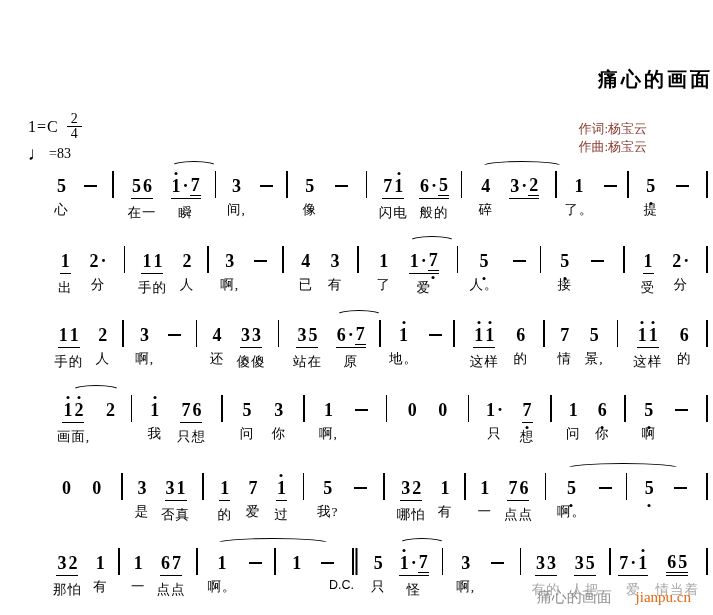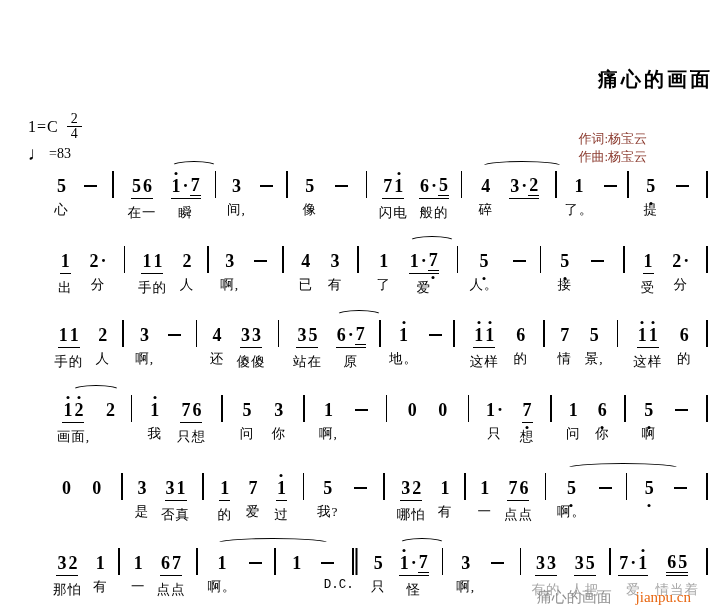--- a/index.html
+++ b/index.html
@@ -18,21 +18,21 @@
     font-family:"Liberation Serif",serif;font-size:20px;font-weight:600;letter-spacing:3px;
   }
   .meta-left{position:absolute;left:28px;top:112px;font-family:"Liberation Serif",serif;}
   .key-row{display:flex;align-items:center;font-size:16px;text-align:center;}
   .keysig{letter-spacing:1px;}
   .ts{display:inline-flex;flex-direction:column;align-items:center;margin-left:8px;font-size:14px;line-height:14px;}
   .ts-den{border-top:1px solid #000;padding:0 4px;}
   .tempo{margin-top:2px;font-size:14px;display:flex;align-items:center;}
   .tempo-note{font-size:19px;margin-right:2px;}
   .credits{
-    position:absolute;right:66px;top:130px;text-align:left;
+    position:absolute;right:66px;top:120px;text-align:left;
     font-family:"Liberation Serif",serif;font-size:13px;line-height:18px;color:var(--credit);
   }
   .score{position:absolute;left:42px;top:0;width:666px;}
   .score-line{position:absolute;left:0;width:100%;display:flex;align-items:flex-start;}
   .measure{display:flex;flex:1 1 0;justify-content:space-evenly;align-items:flex-start;min-width:0;}
   .token{display:inline-flex;flex-direction:column;align-items:center;position:relative;}
   .note-row{
     display:inline-flex;align-items:flex-end;position:relative;
     font-family:"Liberation Serif",serif;font-weight:700;font-size:18px;height:26px;
   }
@@ -55,21 +55,21 @@
   .lyric.gray{color:var(--faded);}
   .arc{
     position:absolute;top:-9px;height:9px;pointer-events:none;
     border:1.3px solid transparent;border-top:1.3px solid #000;border-radius:50%;
     z-index:3;
   }
   .bar{flex:0 0 auto;width:1.6px;height:27px;background:#000;margin-top:1px;position:relative;}
   .bar.double{box-shadow:3.5px 0 0 #000;margin-right:4px;}
   .dc-label{
     position:absolute;top:30px;right:0;white-space:nowrap;
-    font-family:Liberation Mono, monospace;font-size:12.5px;
+    font-family:Liberation Sans, sans-serif;font-size:12.5px;
   }
   .watermark{
     position:absolute;right:22px;bottom:8px;white-space:nowrap;
     font-family:"Liberation Serif",serif;font-size:15px;
   }
   .wm-name{color:var(--wm-gray);}
   .wm-url{color:var(--wm-orange);font-weight:400;margin-left:20px;}
 </style>
 </head>
 <body>

